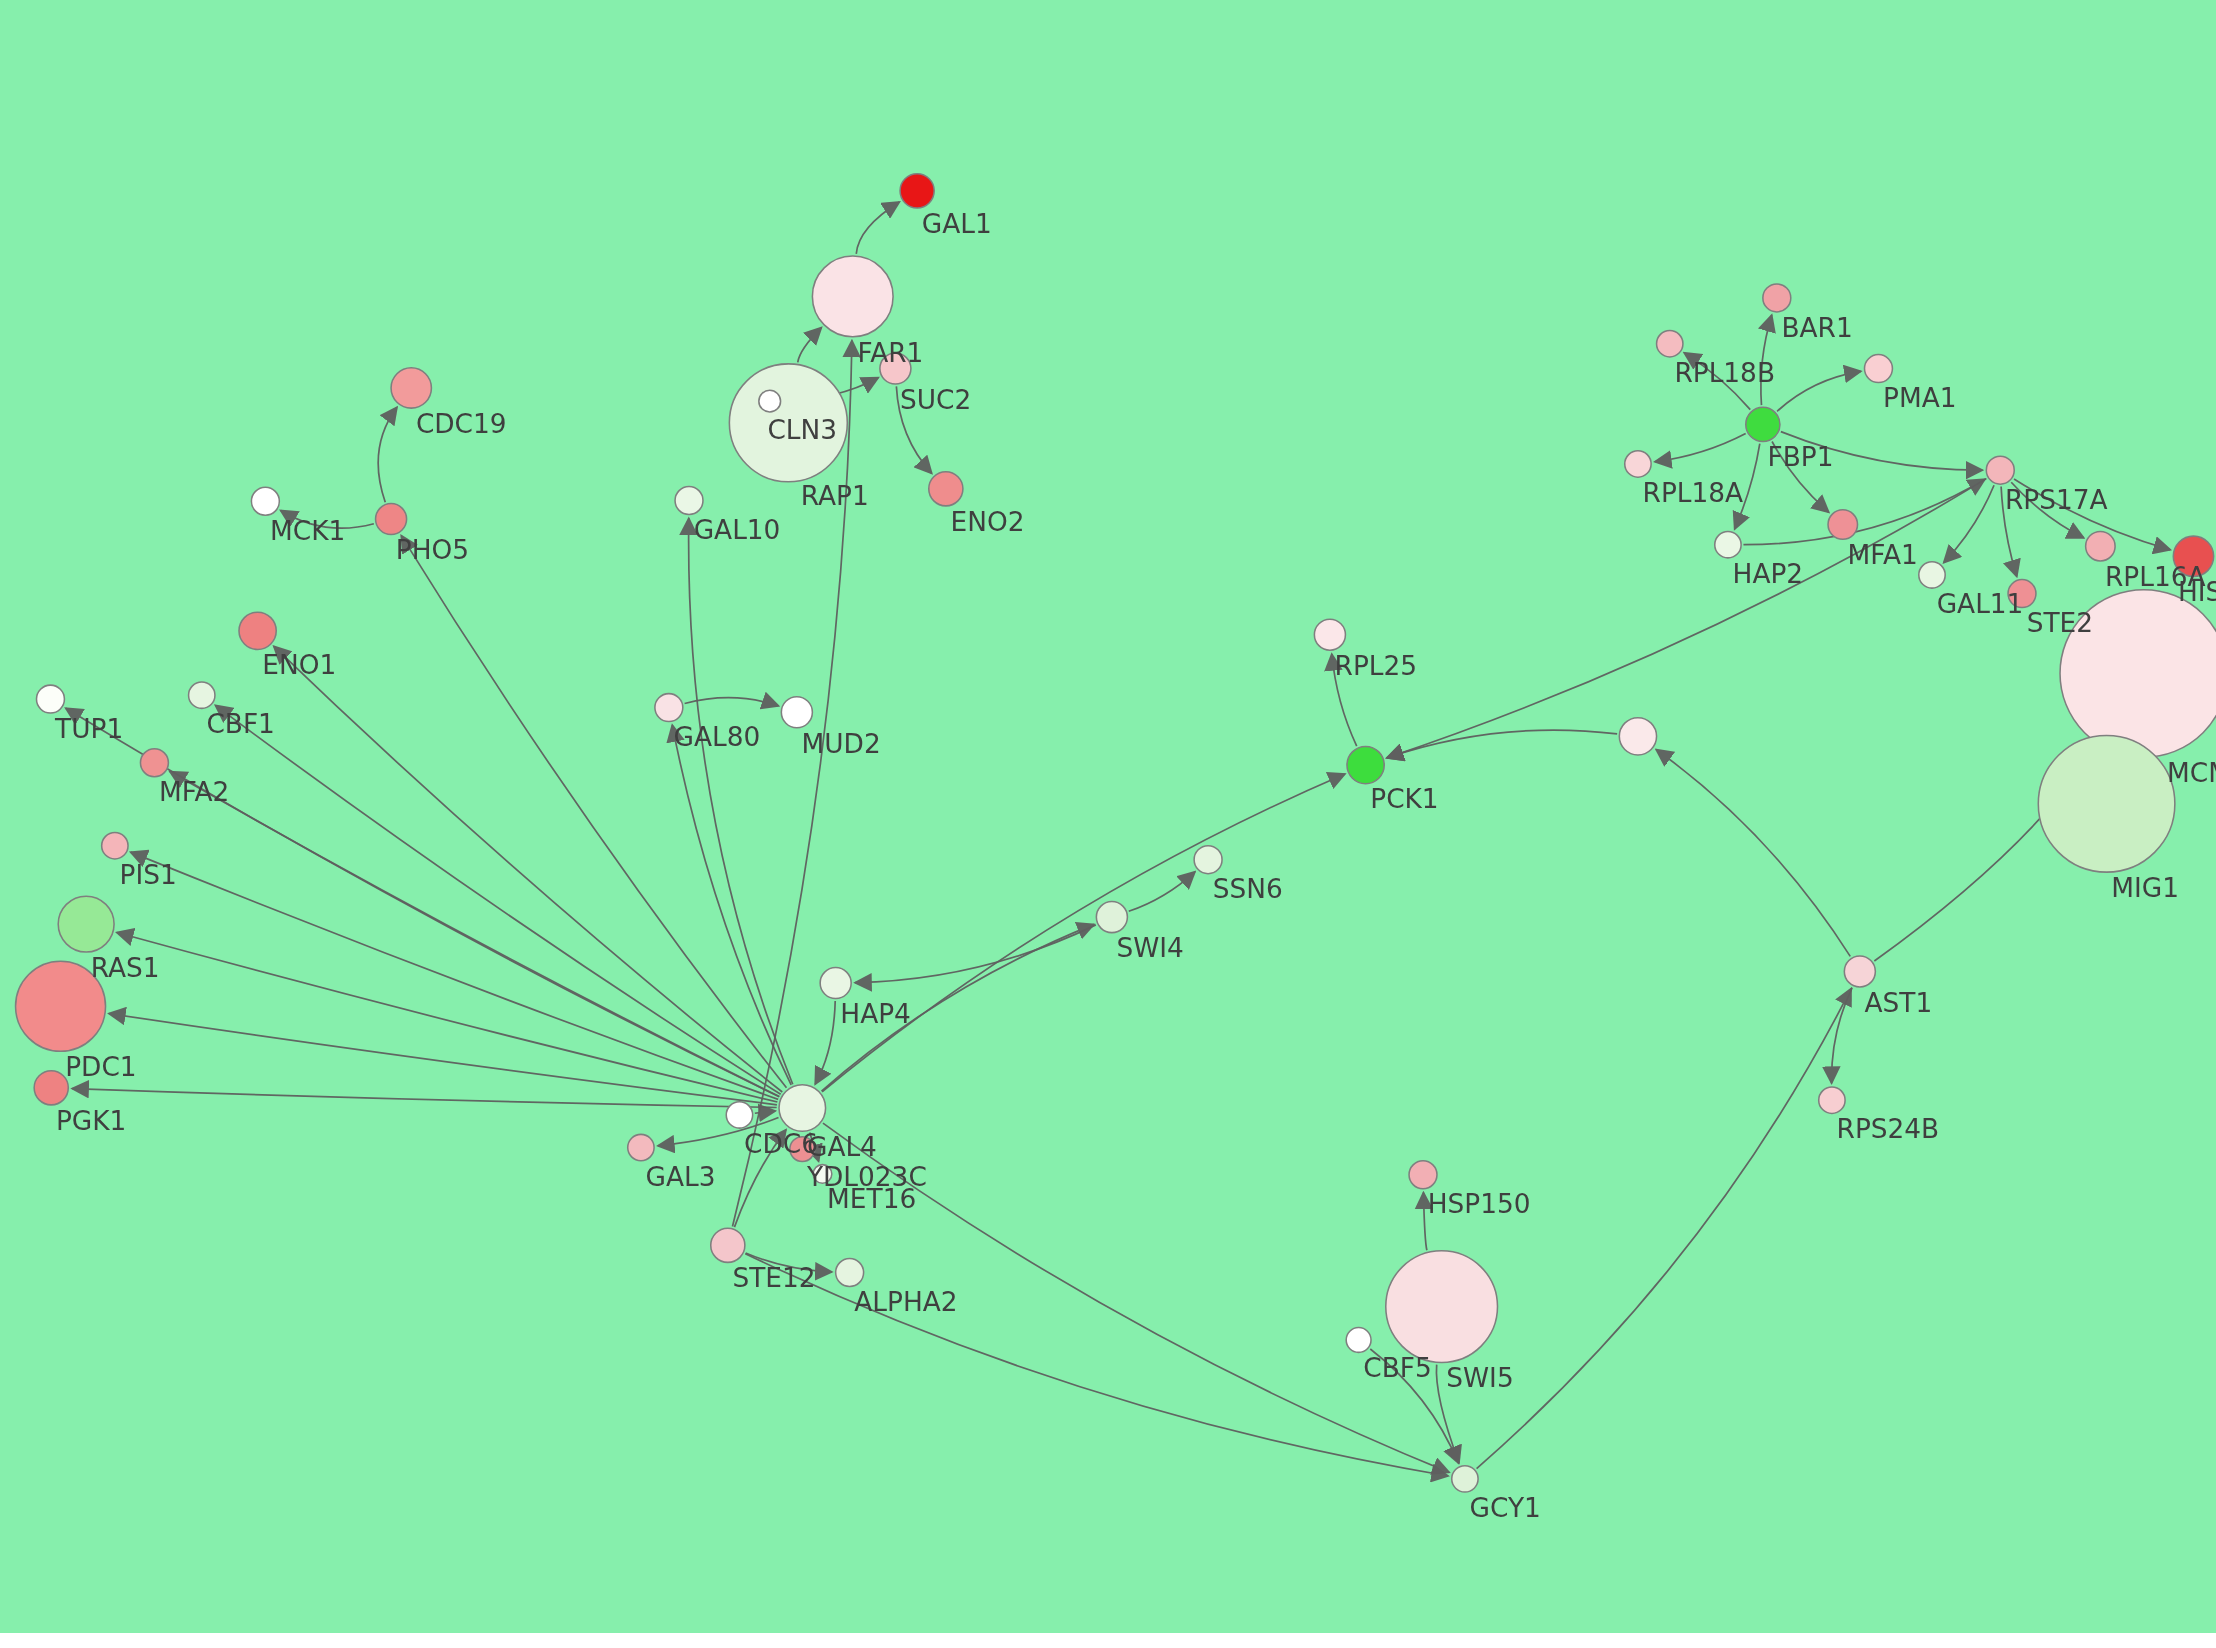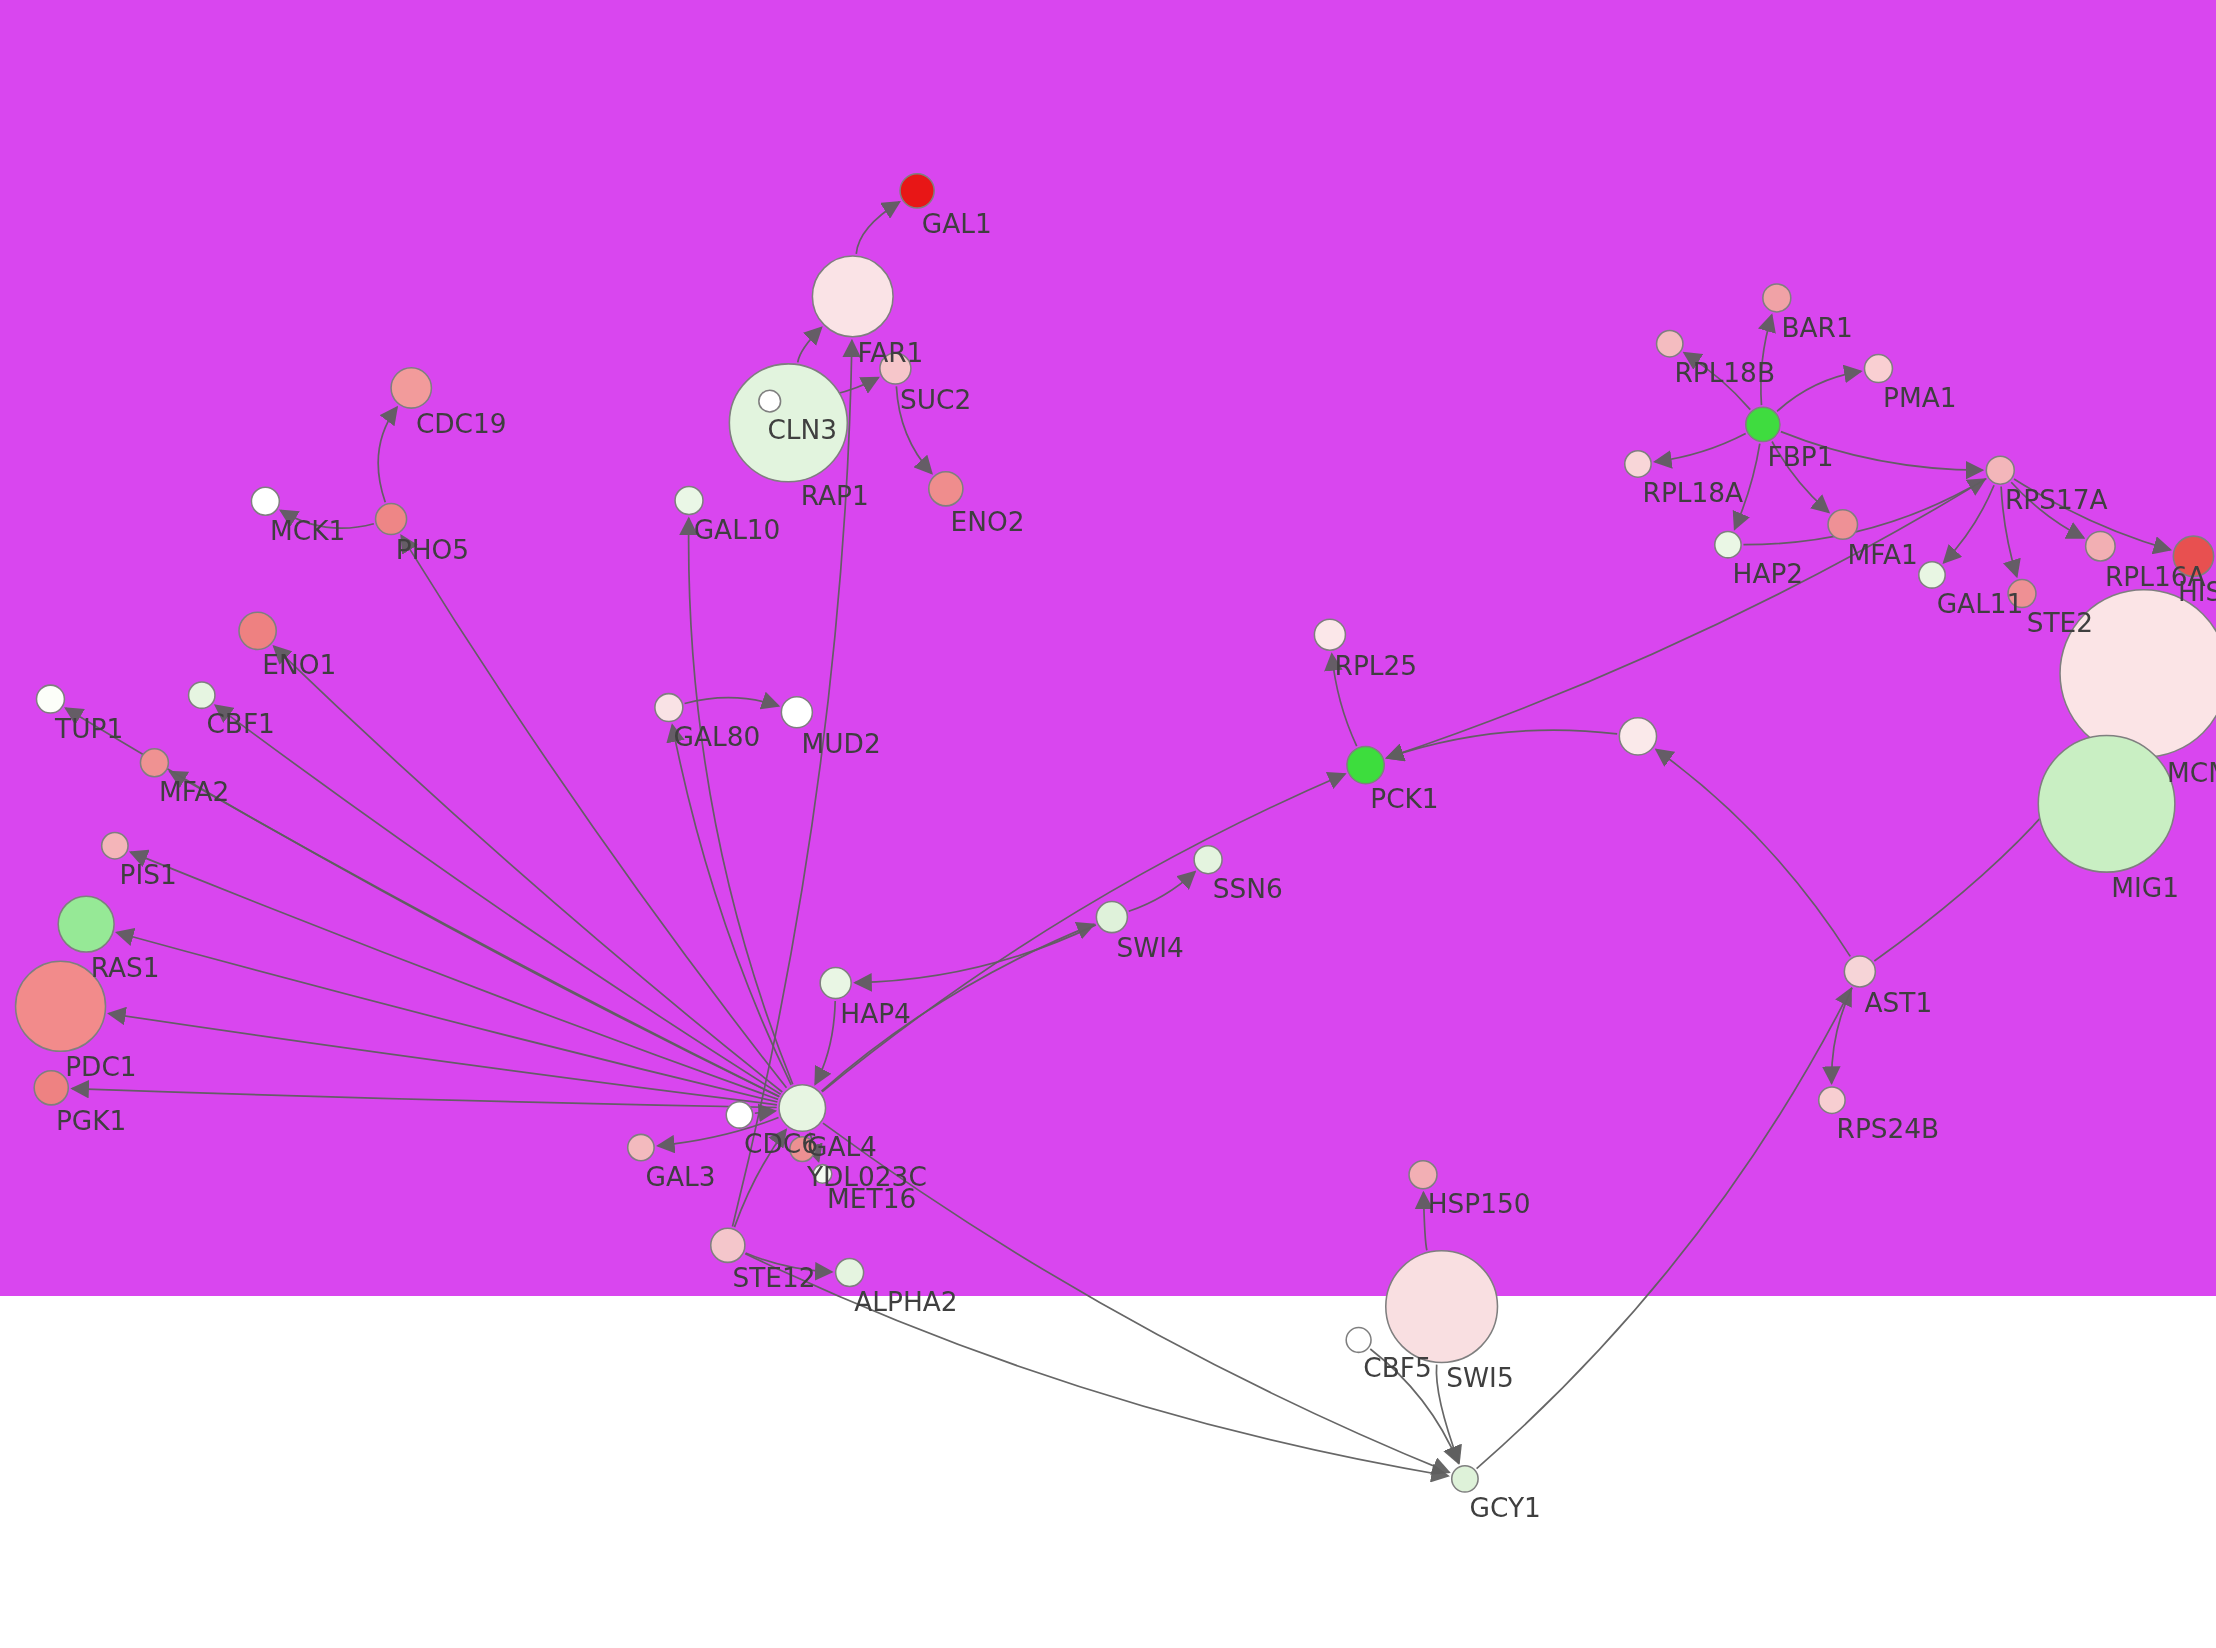--- a/index.html
+++ b/index.html
@@ -7,22 +7,22 @@
     padding: 0;
     background: #ffffff;
     width: 2216px;
     height: 1648px;
     overflow: hidden;
     font-family: "DejaVu Sans", "Liberation Sans", sans-serif;
   }
   #canvas-wrap {
     position: relative;
     width: 2216px;
-    height: 1296px;
-    background: #d946ef;
+    height: 1633px;
+    background: #86efac;
   }
   svg { display: block; }
   .edge {
     fill: none;
     stroke: #5f5f5f;
     stroke-width: 2.2;
     opacity: 0.95;
   }
   .node {
     stroke: #7f7f7f;

